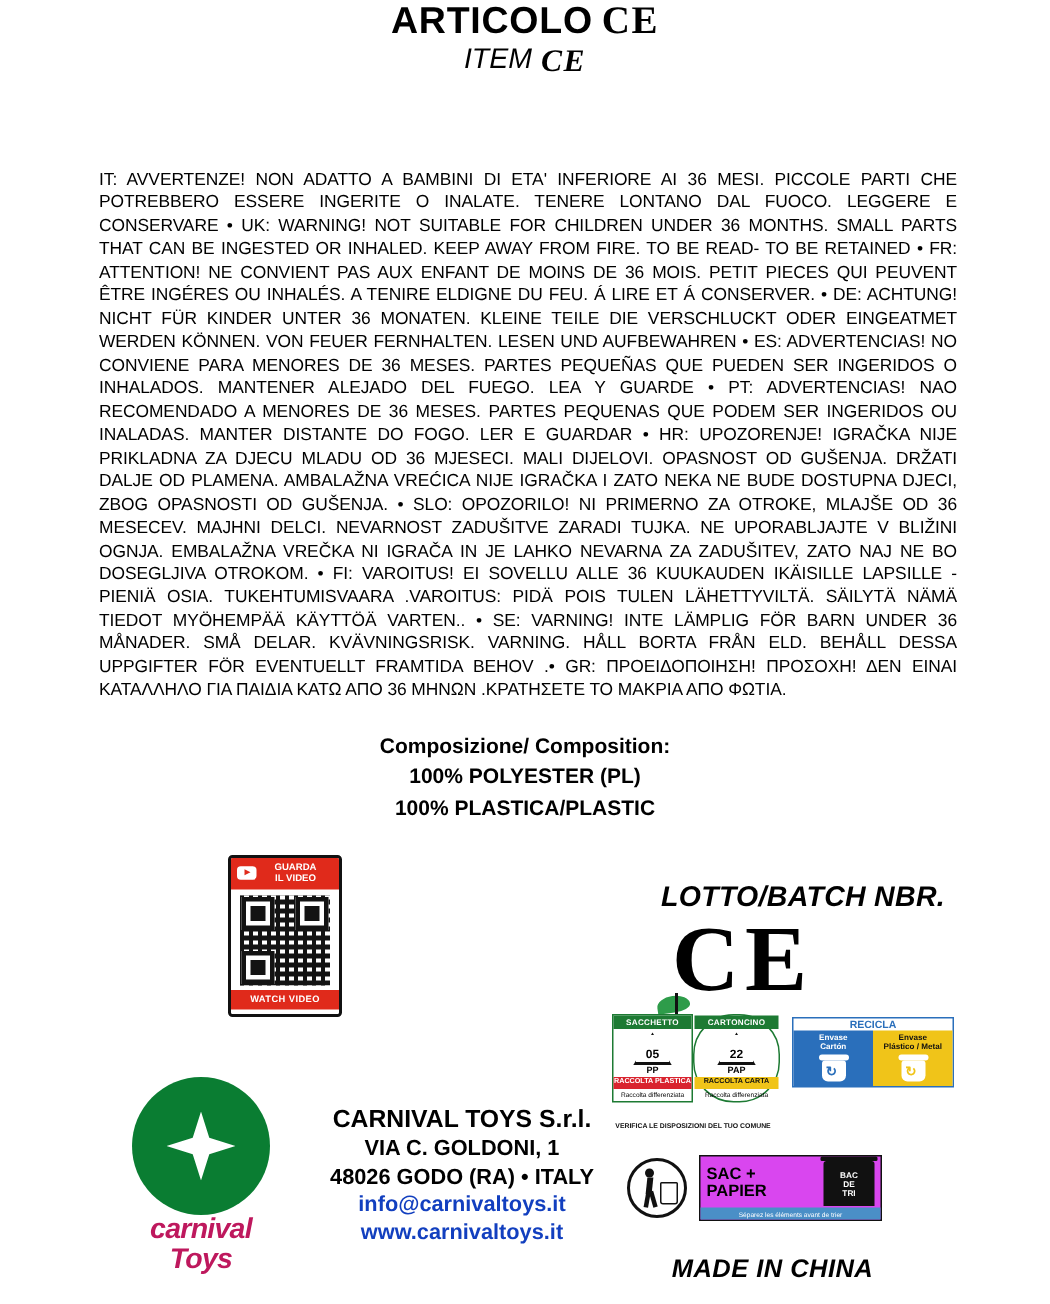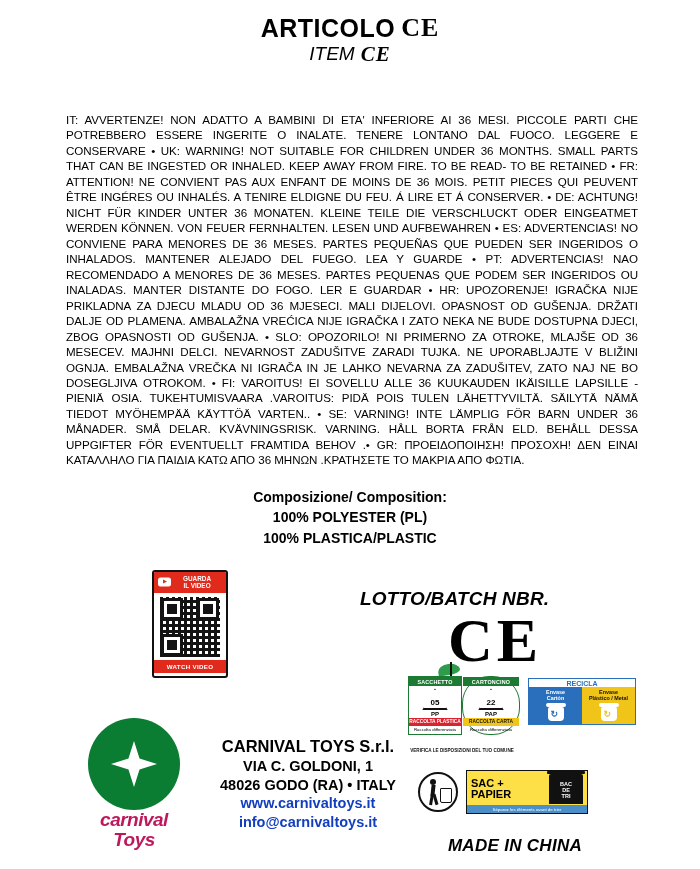--- a/index.html
+++ b/index.html
@@ -12,21 +12,20 @@
     height: 869px;
     position: relative;
     font-family: "Liberation Sans", sans-serif;
     color: #000000;
     overflow: hidden;
   }
 
   
   .header {
     text-align: center;
-    padding-top: 14px;
   }
   .header-line1 {
     font-size: 25px;
     font-weight: bold;
     letter-spacing: 0.5px;
     line-height: 1.1;
     display: flex;
     justify-content: center;
     align-items: center;
     gap: 6px;
@@ -157,21 +156,21 @@
     padding: 3px 0;
     letter-spacing: 0.3px;
   }
 
   
   .lotto {
     position: absolute;
     top: 588px;
     left: 360px;
     width: 270px;
-    text-align: left;
+    text-align: right;
     font-size: 19px;
     font-weight: bold;
     font-style: italic;
     letter-spacing: 0.2px;
   }
   .ce-large-wrap {
     position: absolute;
     top: 605px;
     left: 360px;
     width: 270px;
@@ -435,21 +434,21 @@
   }
 
   
   .sacpapier {
     position: absolute;
     left: 58px;
     top: 94px;
     width: 122px;
     border: 1px solid #111;
     box-sizing: border-box;
-    background: #fde047;
+    background: #d946ef;
   }
   .sp-row {
     display: flex;
     align-items: center;
     padding: 3px 4px 1px 4px;
     gap: 4px;
   }
   .sp-text {
     font-size: 11px;
     font-weight: bold;
@@ -546,22 +545,22 @@
     <div class="clover-inner"></div>
   </div>
   <div class="logo-word">carnival</div>
   <div class="logo-word">Toys</div>
 </div>
 
 <div class="address">
   <div class="company">CARNIVAL TOYS S.r.l.</div>
   <div>VIA C. GOLDONI, 1</div>
   <div>48026 GODO (RA) • ITALY</div>
+  <div class="web">info@carnivaltoys.it</div>
   <div class="web">www.carnivaltoys.it</div>
-  <div class="web">info@carnivaltoys.it</div>
 </div>
 
 <div class="recycle-group">
 
   <div class="leaf">
     <span class="blade"></span>
     <span class="stem"></span>
   </div>
 
   <div class="rec-box" style="left:0; top:0; width:54px;">

